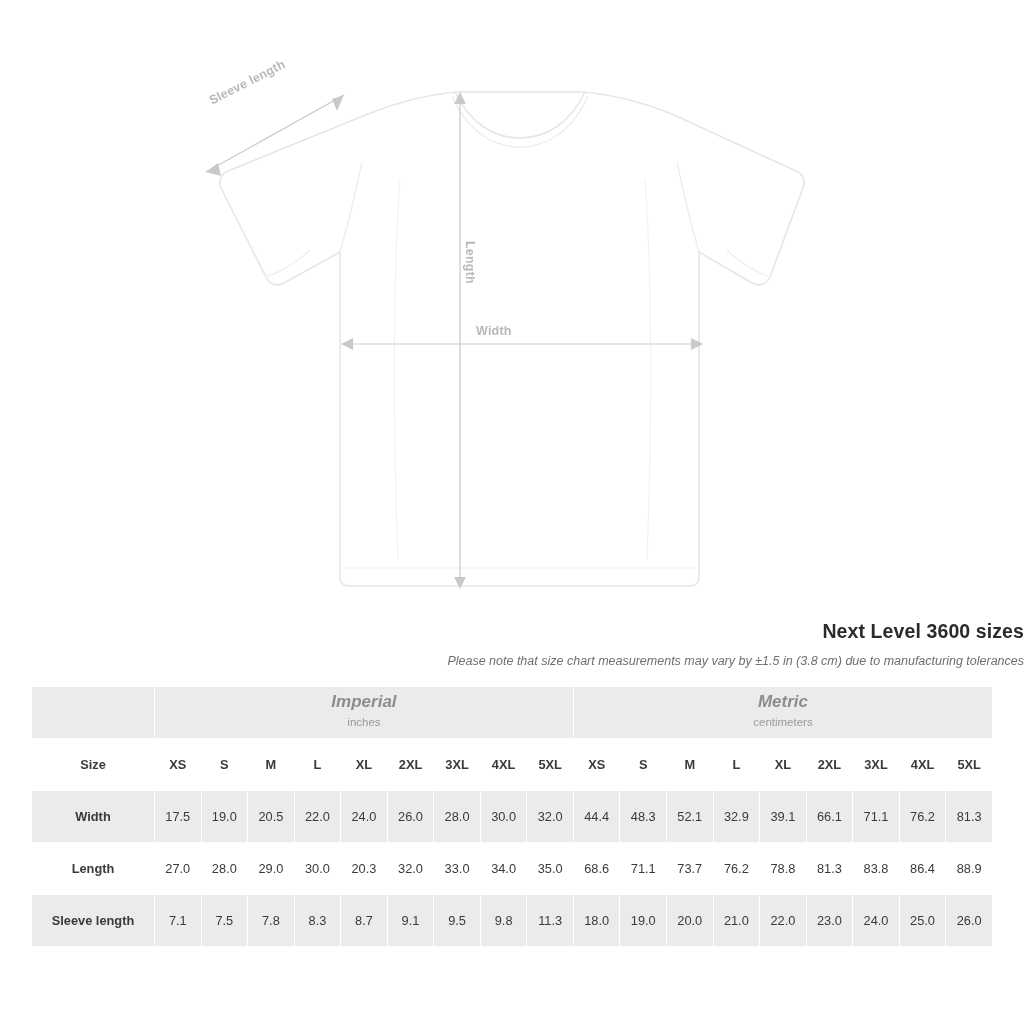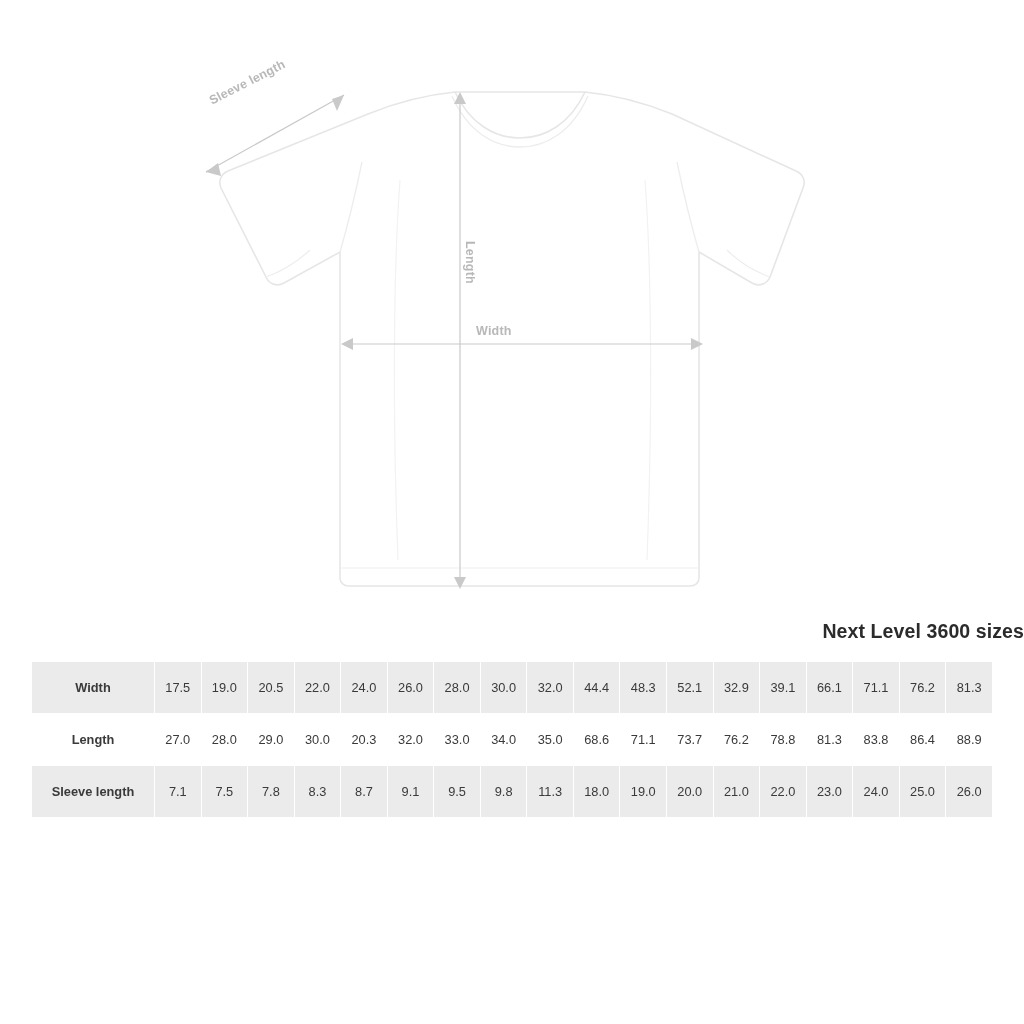--- a/index.html
+++ b/index.html
@@ -208,26 +208,59 @@
     </svg>
 
     <div class="annotation-label label-sleeve">Sleeve length</div>
     <div class="annotation-label label-length">Length</div>
     <div class="annotation-label label-width">Width</div>
   </div>
 </div>
 
 <div class="title-block">
   <div class="chart-title">Next Level 3600 sizes</div>
+  <div class="chart-note">Please note that size chart measurements may vary by ±1.5 in (3.8 cm) due to manufacturing tolerances</div>
 </div>
 
 <div class="table-wrap">
   <table class="size-table">
     <tbody>
-
+      <tr class="unit-header">
+        <td class="corner col-label"></td>
+        <td colspan="9">
+          <div class="unit-name">Imperial</div>
+          <div class="unit-sub">inches</div>
+        </td>
+        <td colspan="9">
+          <div class="unit-name">Metric</div>
+          <div class="unit-sub">centimeters</div>
+        </td>
+      </tr>
+
+      <tr class="size-row">
+        <td class="row-label col-label">Size</td>
+        <td>XS</td>
+        <td>S</td>
+        <td>M</td>
+        <td>L</td>
+        <td>XL</td>
+        <td>2XL</td>
+        <td>3XL</td>
+        <td>4XL</td>
+        <td>5XL</td>
+        <td>XS</td>
+        <td>S</td>
+        <td>M</td>
+        <td>L</td>
+        <td>XL</td>
+        <td>2XL</td>
+        <td>3XL</td>
+        <td>4XL</td>
+        <td>5XL</td>
+      </tr>
 
       <tr class="row-shaded">
         <td class="row-label col-label">Width</td>
         <td>17.5</td>
         <td>19.0</td>
         <td>20.5</td>
         <td>22.0</td>
         <td>24.0</td>
         <td>26.0</td>
         <td>28.0</td>

